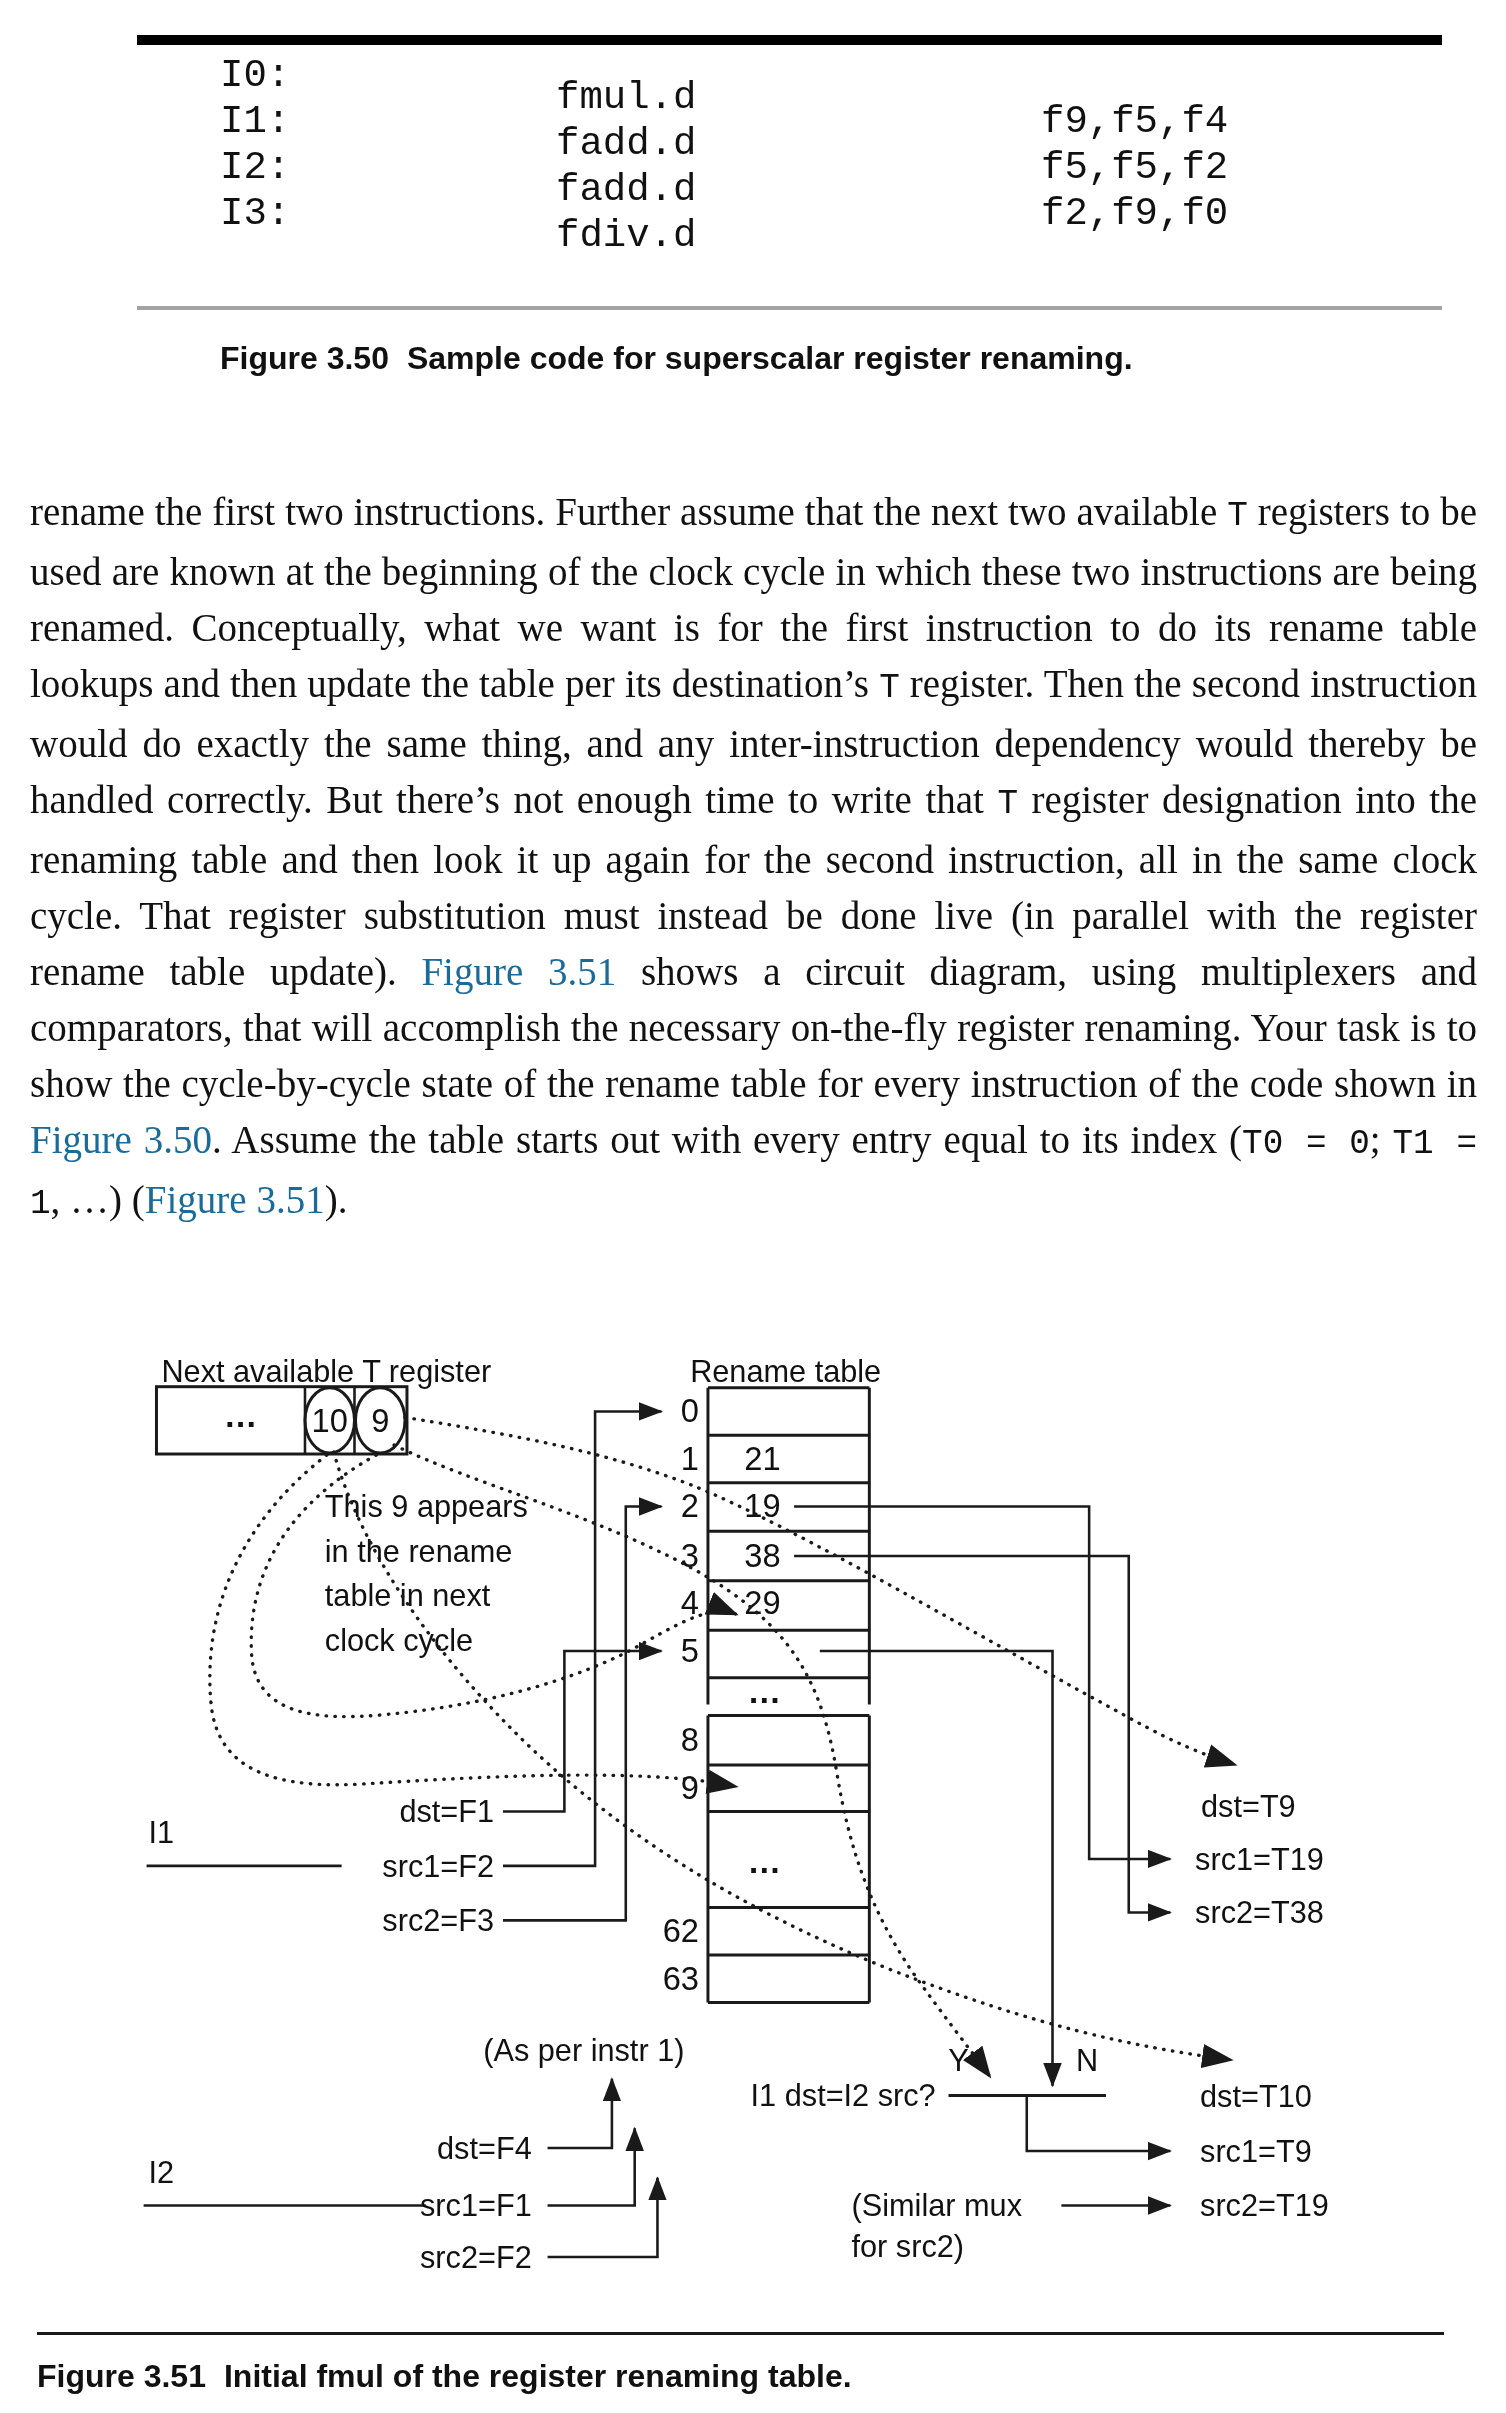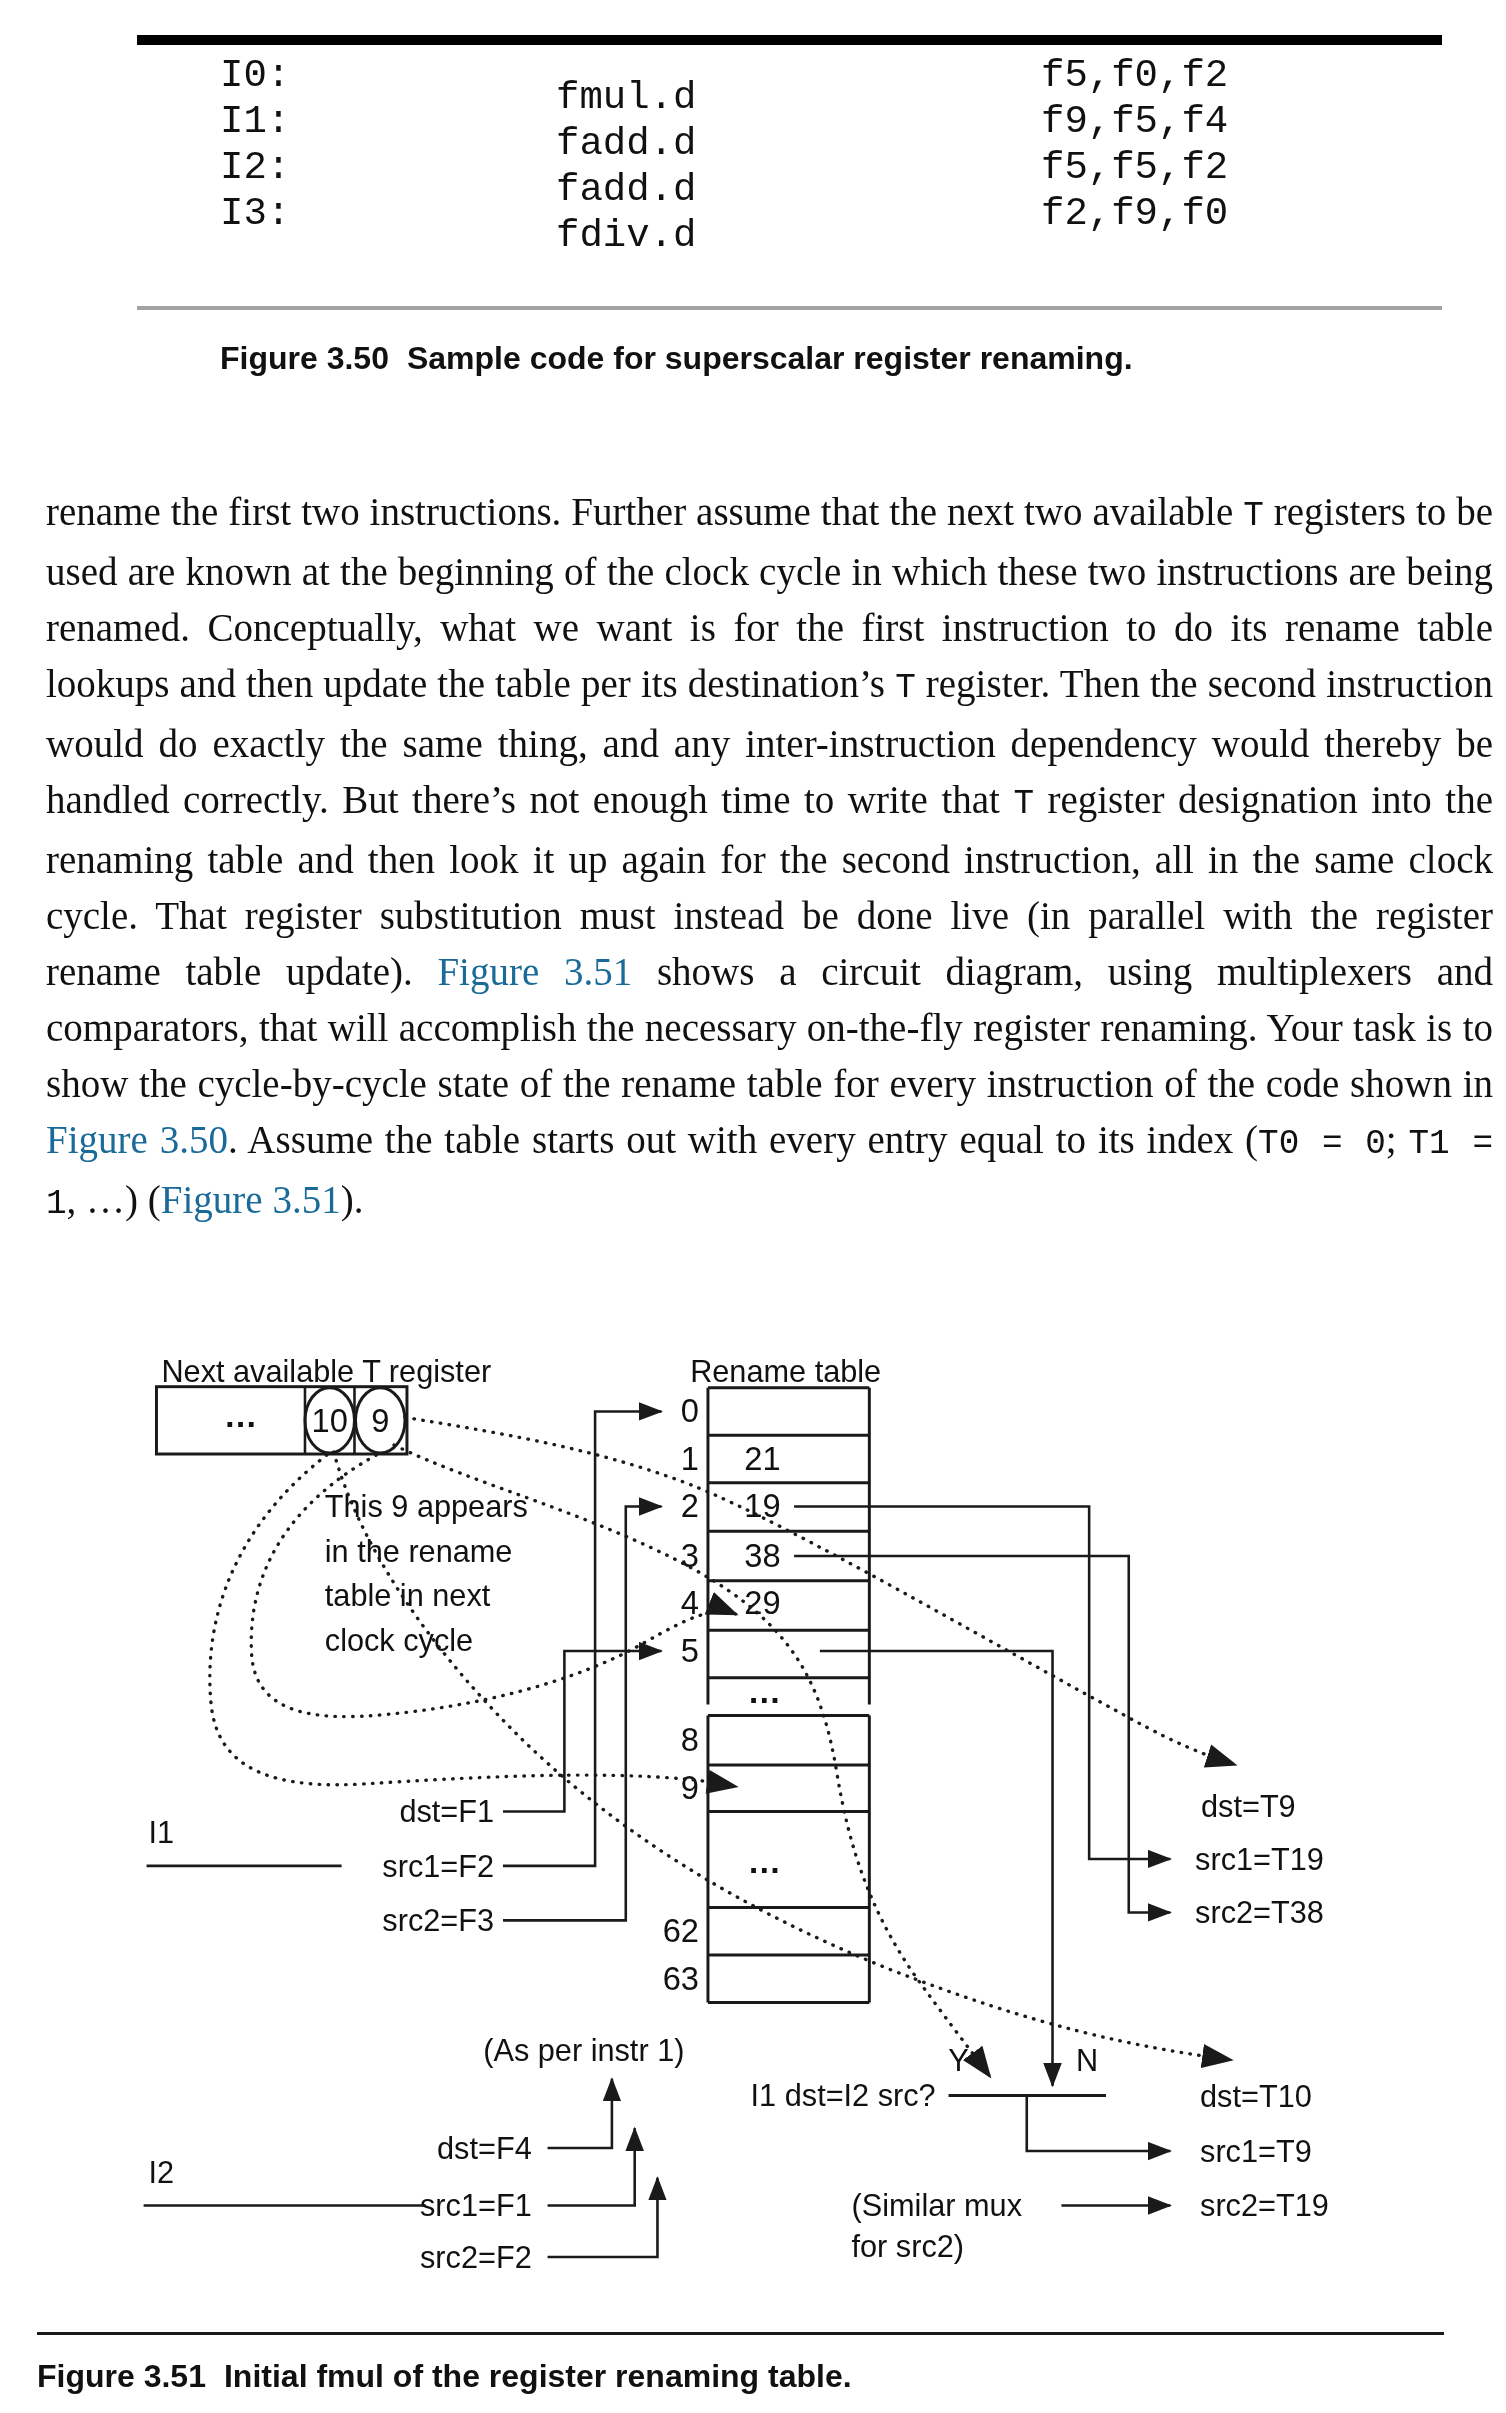--- a/index.html
+++ b/index.html
@@ -17,21 +17,21 @@
 
   .fig-caption{position:absolute;font-size:32px;font-weight:700;line-height:40px;
                font-family:"Liberation Sans",sans-serif;}
   .cap-350{left:220px;top:338px;}
   .cap-351{left:37px;top:2356px;}
   .cap-label{margin-right:18px;}
 
   
   .para{position:absolute;left:30px;top:484px;width:1447px;
         font-family:"Liberation Serif",serif;font-size:39px;line-height:56px;
-        text-align:justify;margin-left:16px;}
+        text-align:justify;}
   .seg-mono{font-family:"Liberation Mono",monospace;font-size:0.88em;}
   .seg-link{color:#1a6b99;}
 
   
   .diagram{position:absolute;left:0;top:1356px;}
   .rule-bottom{position:absolute;left:37px;top:2332px;width:1407px;height:3px;background:#1a1a1a;}
 
   svg text{font-family:"Liberation Sans",sans-serif;fill:#111;}
   .lbl{font-size:31px;}
   .num{font-size:33px;}
@@ -40,21 +40,20 @@
   .dots{stroke:#1a1a1a;stroke-width:3.4;fill:none;stroke-dasharray:0.5 8.5;stroke-linecap:round;}
   .ell{font-size:34px;font-weight:700;}
 </style>
 </head>
 <body>
 
 <div class="code-fig">
   <div class="code-row">
     <span class="c1">I0:</span>
     <span class="c2">fmul.d</span>
-    <span class="c3">f5,f0,f2</span>
   </div>
   <div class="code-row">
     <span class="c1">I1:</span>
     <span class="c2">fadd.d</span>
     <span class="c3">f9,f5,f4</span>
   </div>
   <div class="code-row">
     <span class="c1">I2:</span>
     <span class="c2">fadd.d</span>
     <span class="c3">f5,f5,f2</span>

